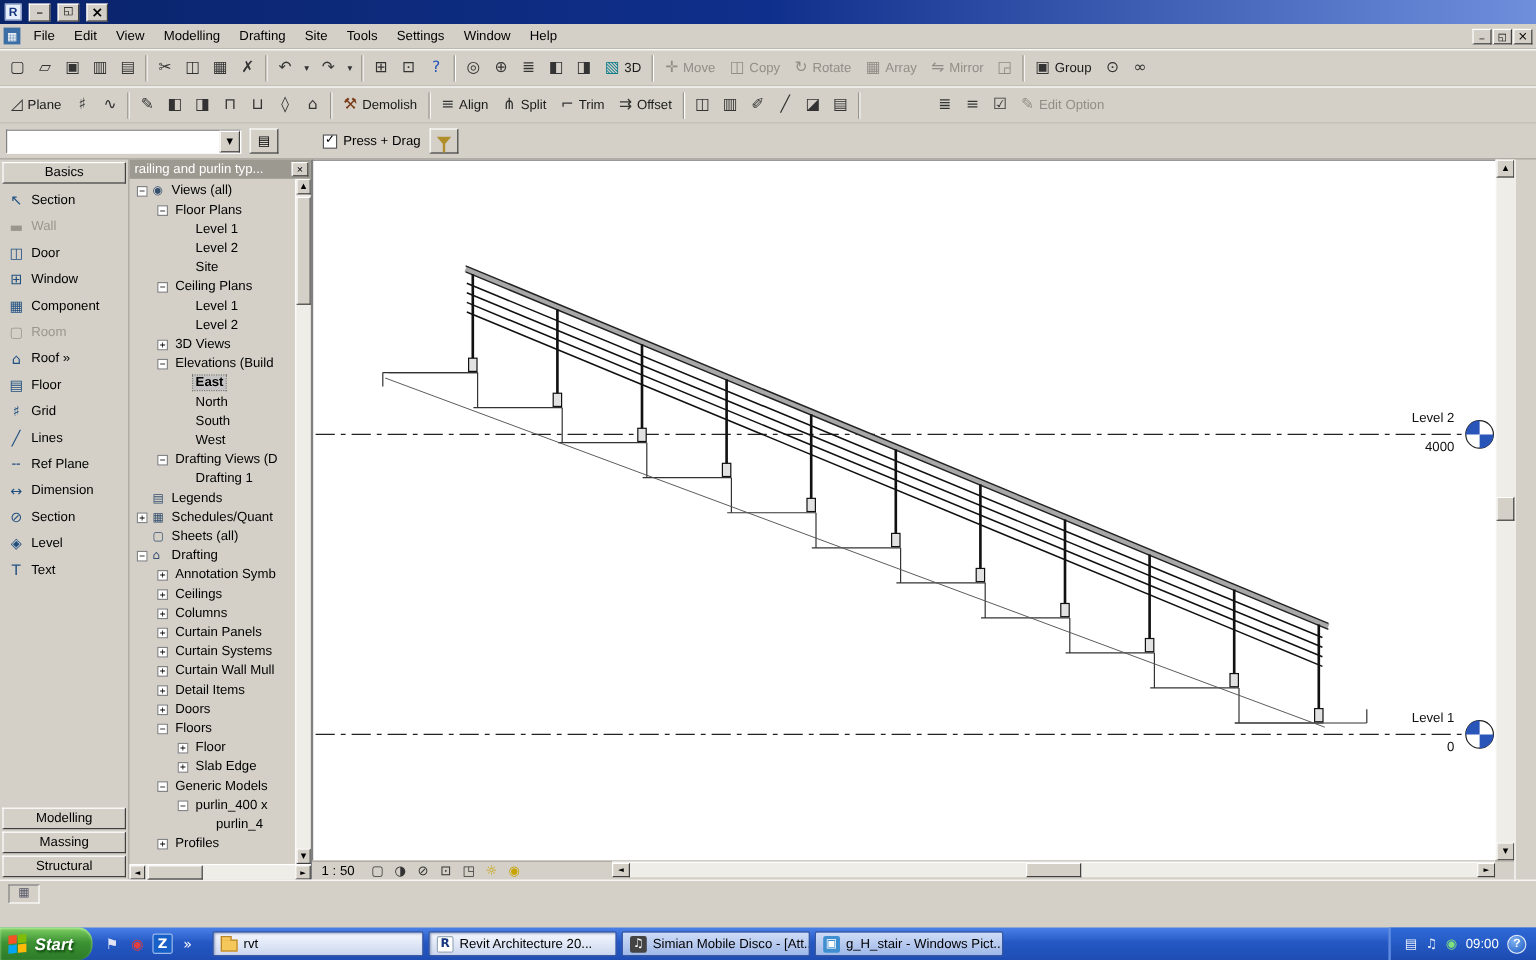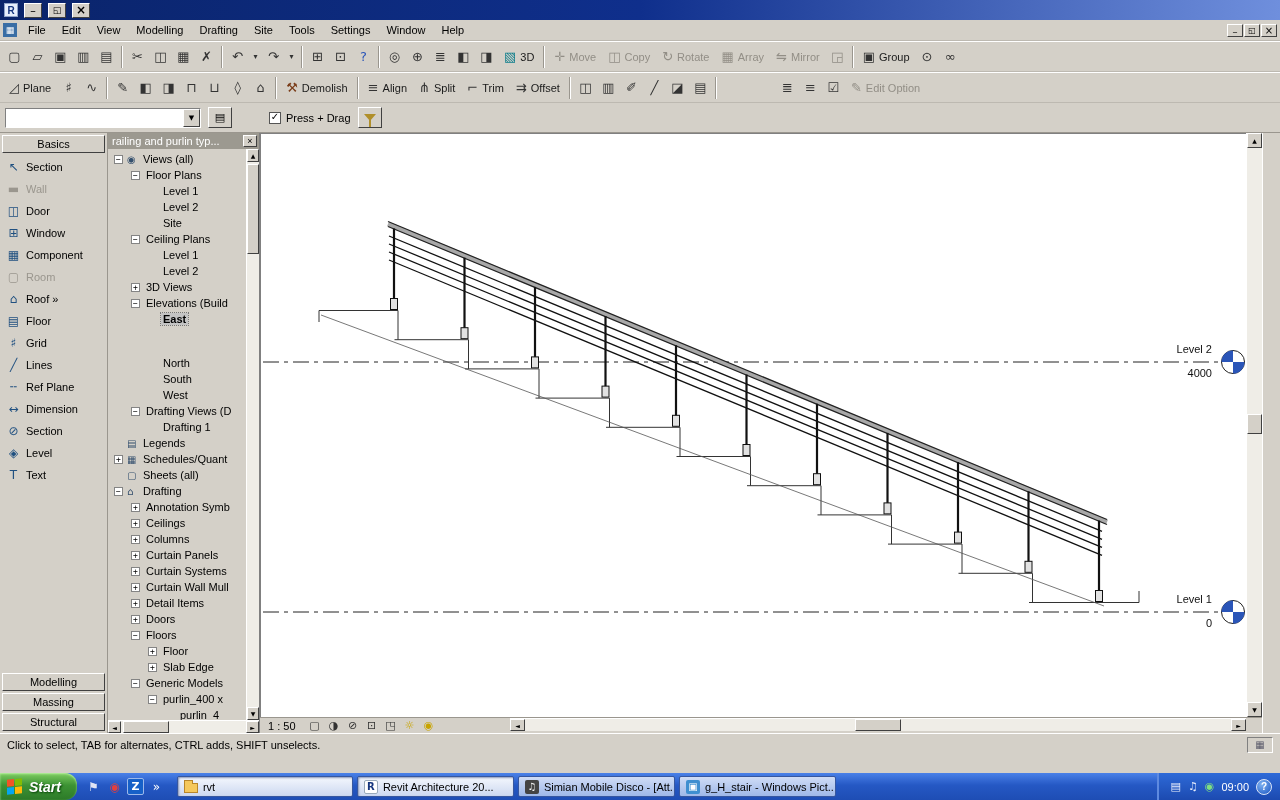--- a/index.html
+++ b/index.html
@@ -517,21 +517,21 @@
               <span class="tlabel">3D Views</span>
             </div>
             <div class="trow" style="padding-left: 23px;">
               <span class="tg">−</span>
               <span class="tlabel">Elevations (Build</span>
             </div>
             <div class="trow" style="padding-left: 40px;">
               <span class="tgsp"></span>
               <span class="tlabel sel">East</span>
             </div>
-            <div class="trow" style="padding-left: 40px; margin-top: 28px;">
+            <div class="trow" style="padding-left: 40px;">
               <span class="tgsp"></span>
               <span class="tlabel">North</span>
             </div>
             <div class="trow" style="padding-left: 40px;">
               <span class="tgsp"></span>
               <span class="tlabel">South</span>
             </div>
             <div class="trow" style="padding-left: 40px;">
               <span class="tgsp"></span>
               <span class="tlabel">West</span>
@@ -744,21 +744,20 @@
           <div class="harr">►</div>
         </div>
         <div class="corner"></div>
       </div>
     </div>
 
     <div class="rightgap"></div>
   </div>
 
   <div class="statusbar">
-    <span class="sb-text">Click to select, TAB for alternates, CTRL adds, SHIFT unselects.</span>
     <span class="sb-cell">▦</span>
   </div>
   <div class="bstrip"></div>
 </div>
 
 <div class="taskbar">
   <div class="start">
     <span class="winflag">
         <i></i>
         <i></i>

